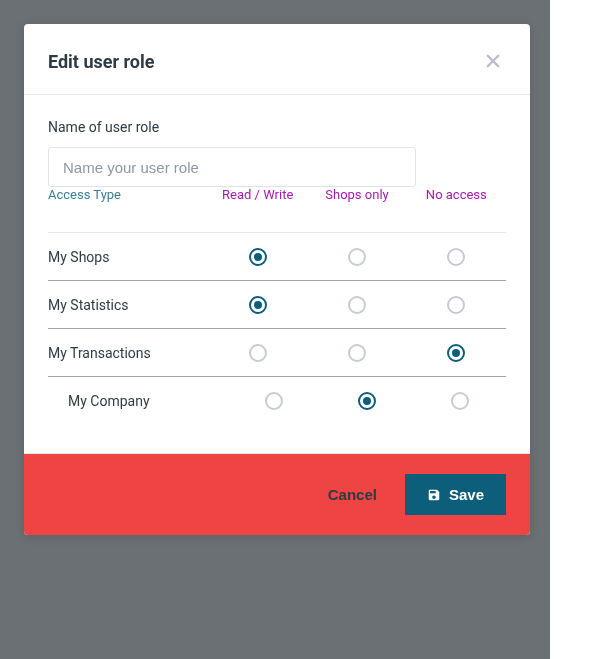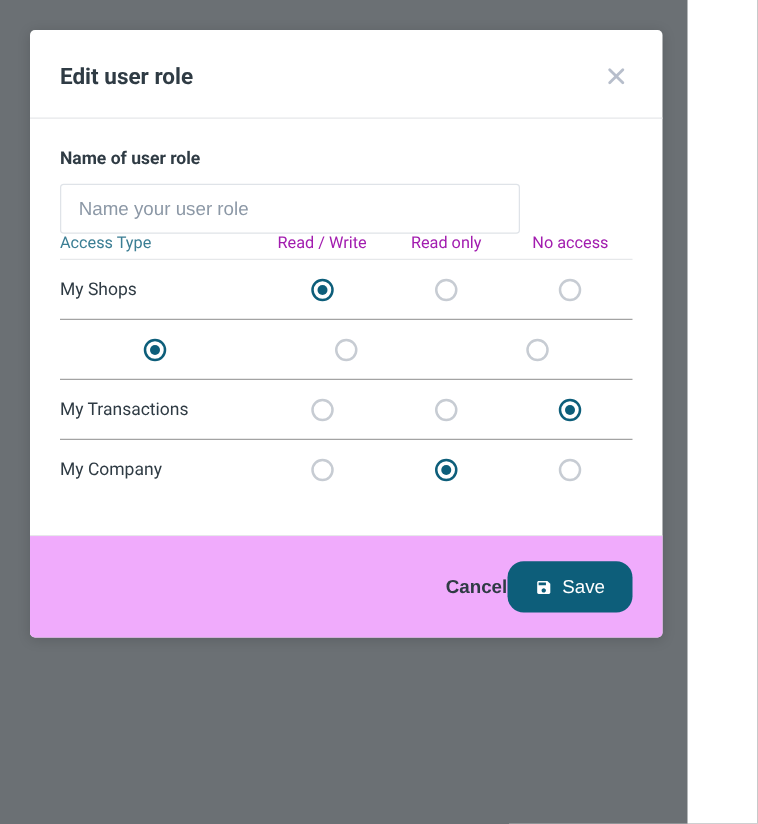--- a/index.html
+++ b/index.html
@@ -57,21 +57,21 @@
     }
     .close-btn svg {
       width: 18px;
       height: 18px;
     }
     .modal-body {
       padding: 24px 24px 28px 24px;
     }
     .field-label {
       font-size: 14px;
-      font-weight: 700;
+      font-weight: 400;
       color: #2f3b44;
       margin-bottom: 12px;
       display: block;
     }
     .text-input {
       width: 368px;
       height: 40px;
       border: 1px solid #dfe3e8;
       border-radius: 3px;
       padding: 0 14px;
@@ -89,21 +89,21 @@
       margin-top: 30px;
       margin-bottom: 18px;
       display: block;
     }
     .access-table {
       width: 100%;
     }
     .table-header {
       display: flex;
       align-items: center;
-      padding-bottom: 5px;
+      padding-bottom: 30px;
       border-bottom: 1px solid #e6e8ea;
     }
     .col-type {
       flex: 0 0 160px;
       font-size: 13px;
       color: #3b7e94;
     }
     .col-radio {
       flex: 1;
       text-align: center;
@@ -111,20 +111,21 @@
       color: #a21caf;
     }
     .table-row {
       display: flex;
       align-items: center;
       height: 48px;
       border-bottom: 1px solid #a3a3a3;
     }
     .table-row:last-child {
       border-bottom: none;
+      margin-left: 20px;
     }
     .row-label {
       flex: 0 0 160px;
       font-size: 14px;
       color: #2f3b44;
     }
     .radio-cell {
       flex: 1;
       display: flex;
       justify-content: center;
@@ -146,44 +147,45 @@
     }
     .radio.selected::after {
       content: "";
       width: 8px;
       height: 8px;
       background: #0d5e7a;
       border-radius: 50%;
     }
     .modal-footer {
       border-top: 1px solid #e6e8ea;
-      background: #f0abfc;
+      background: #ef4444;
       padding: 20px 24px;
       display: flex;
       justify-content: flex-end;
       align-items: center;
+      gap: 28px;
       border-bottom-left-radius: 4px;
       border-bottom-right-radius: 4px;
     }
     .btn-cancel {
       background: none;
       border: none;
       color: #2f3b44;
       font-size: 15px;
       font-weight: 700;
       cursor: pointer;
     }
     .btn-save {
       background: #0d5e7a;
       border: none;
       color: #ffffff;
       font-size: 15px;
-      font-weight: 400;
+      font-weight: 700;
       padding: 12px 22px;
-      border-radius: 13px;
+      border-radius: 0;
       cursor: pointer;
       display: flex;
       align-items: center;
       gap: 8px;
     }
     .btn-save svg {
       width: 14px;
       height: 14px;
     }
   </style>
@@ -208,38 +210,39 @@
 
     <label class="field-label">Name of user role</label>
     <input type="text" class="text-input" placeholder="Name your user role" style="">
 
 
     <div class="access-table">
 
       <div class="table-header">
         <div class="col-type">Access Type</div>
         <div class="col-radio">Read / Write</div>
-        <div class="col-radio">Read only</div>
+        <div class="col-radio">Shops only</div>
         <div class="col-radio">No access</div>
       </div>
 
       <div id="access-rows">
           <div class="table-row">
             <div class="row-label">My Shops</div>
             <div class="radio-cell">
               <div class="radio selected"></div>
             </div>
             <div class="radio-cell">
               <div class="radio"></div>
             </div>
             <div class="radio-cell">
               <div class="radio"></div>
             </div>
           </div>
           <div class="table-row">
+            <div class="row-label">My Statistics</div>
             <div class="radio-cell">
               <div class="radio selected"></div>
             </div>
             <div class="radio-cell">
               <div class="radio"></div>
             </div>
             <div class="radio-cell">
               <div class="radio"></div>
             </div>
           </div>

